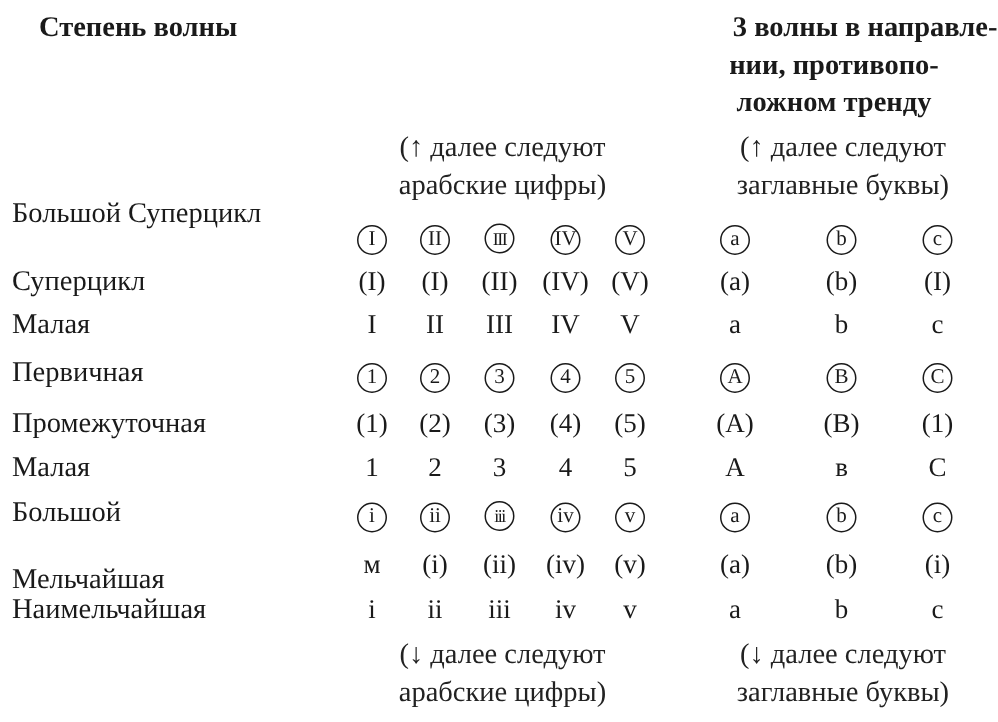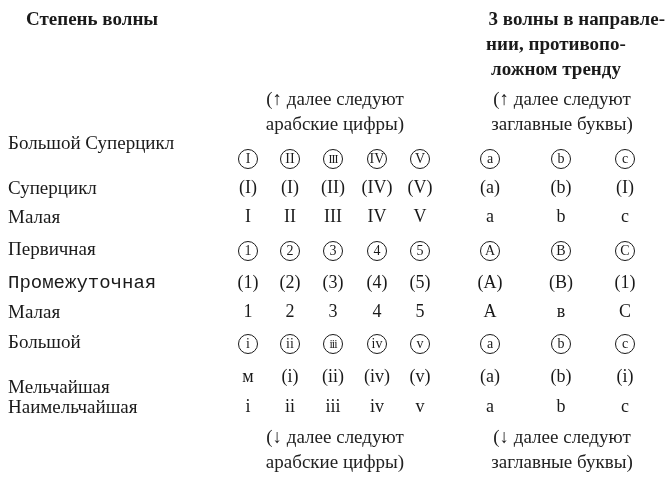--- a/index.html
+++ b/index.html
@@ -68,21 +68,21 @@
       <div class="abs cell" style="left: 625px; top: 206px;"><span>c</span></div>
       <div class="abs label" style="top: 238px;">Первичная</div>
       <div class="abs cell" style="left: 248px; top: 239px;"><span class="circ">1</span></div>
       <div class="abs cell" style="left: 290px; top: 239px;"><span class="circ">2</span></div>
       <div class="abs cell" style="left: 333px; top: 239px;"><span class="circ">3</span></div>
       <div class="abs cell" style="left: 377px; top: 239px;"><span class="circ">4</span></div>
       <div class="abs cell" style="left: 420px; top: 239px;"><span class="circ">5</span></div>
       <div class="abs cell" style="left: 490px; top: 239px;"><span class="circ">A</span></div>
       <div class="abs cell" style="left: 561px; top: 239px;"><span class="circ">B</span></div>
       <div class="abs cell" style="left: 625px; top: 239px;"><span class="circ">C</span></div>
-      <div class="abs label" style="top: 272px; font-family: Liberation Mono, monospace;">Промежуточная</div>
+      <div class="abs label" style="top: 272px;">Промежуточная</div>
       <div class="abs cell" style="left: 248px; top: 272px;"><span>(1)</span></div>
       <div class="abs cell" style="left: 290px; top: 272px;"><span>(2)</span></div>
       <div class="abs cell" style="left: 333px; top: 272px;"><span>(3)</span></div>
       <div class="abs cell" style="left: 377px; top: 272px;"><span>(4)</span></div>
       <div class="abs cell" style="left: 420px; top: 272px;"><span>(5)</span></div>
       <div class="abs cell" style="left: 490px; top: 272px;"><span>(A)</span></div>
       <div class="abs cell" style="left: 561px; top: 272px;"><span>(B)</span></div>
       <div class="abs cell" style="left: 625px; top: 272px;"><span>(1)</span></div>
       <div class="abs label" style="top: 301px;">Малая</div>
       <div class="abs cell" style="left: 248px; top: 301px;"><span>1</span></div>

